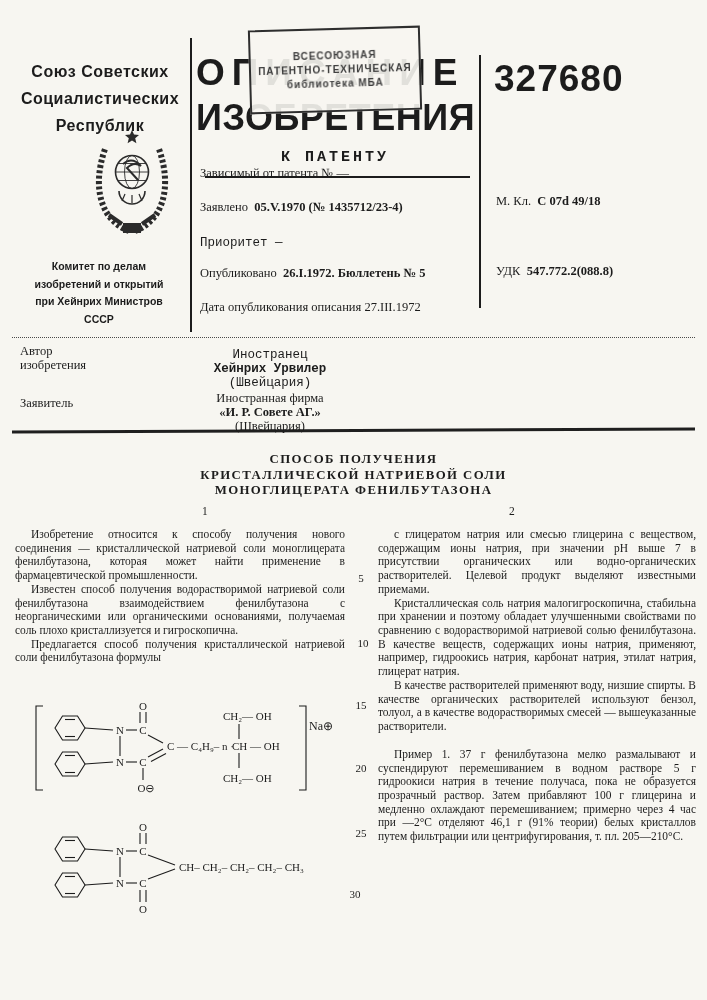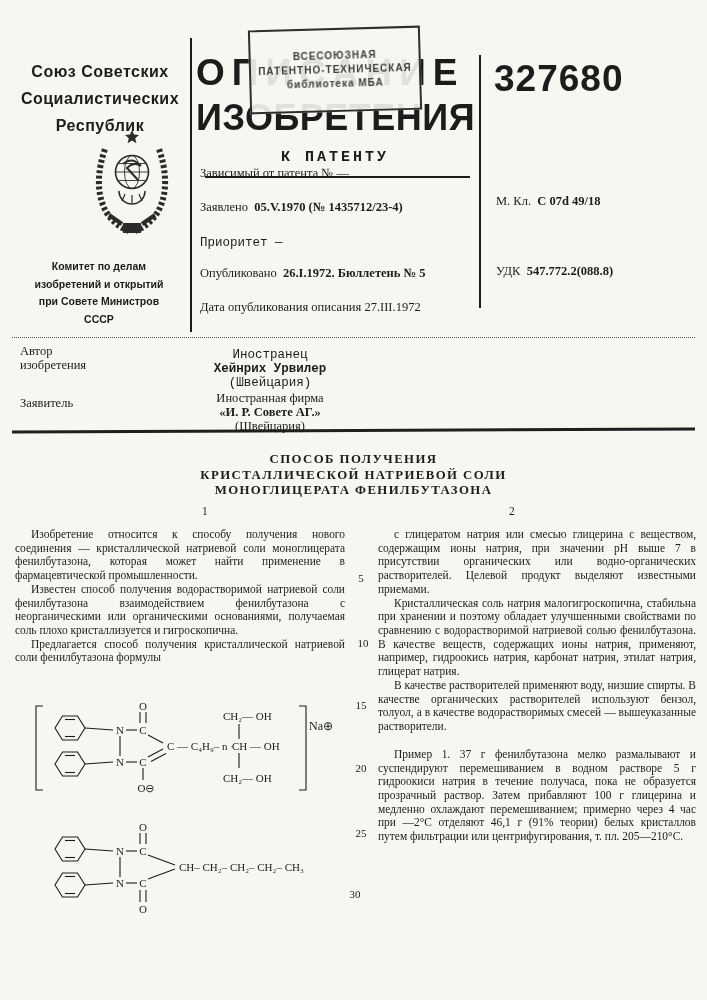--- a/index.html
+++ b/index.html
@@ -105,21 +105,21 @@
     <line x1="43" y1="67" x2="40" y2="74" stroke-width="1.2"></line>
     <line x1="57" y1="67" x2="60" y2="74" stroke-width="1.2"></line>
     <rect x="41" y="96" width="18" height="10" style="fill:#2b2b2b; stroke:none"></rect>
     <line x1="27" y1="88" x2="40" y2="97" stroke-width="4"></line>
     <line x1="73" y1="88" x2="60" y2="97" stroke-width="4"></line>
   </svg>
 
   <div class="abs committee">
     <div>Комитет по делам</div>
     <div>изобретений и открытий</div>
-    <div>при Совете Министров</div>
+    <div>при Хейнрих Министров</div>
     <div>СССР</div>
   </div>
 
   <div class="abs vrule1"></div>
   <div class="abs vrule2"></div>
   <div class="abs hrule-patent"></div>
   <div class="abs hrule-dotted"></div>
   <div class="abs hrule-thick"></div>
 
   <div class="abs doc-type-1">ОПИСАНИЕ</div>

